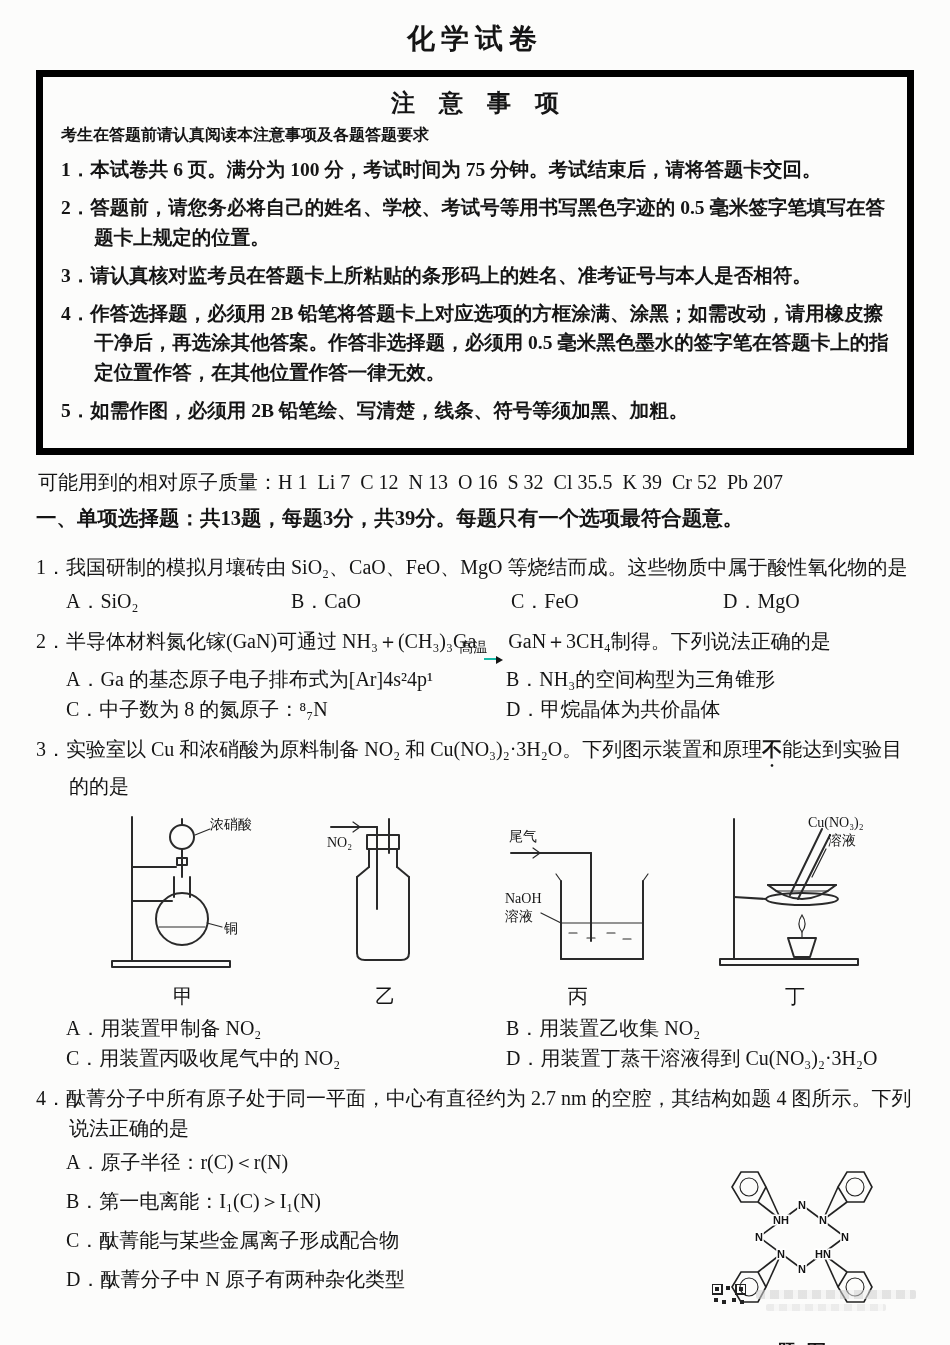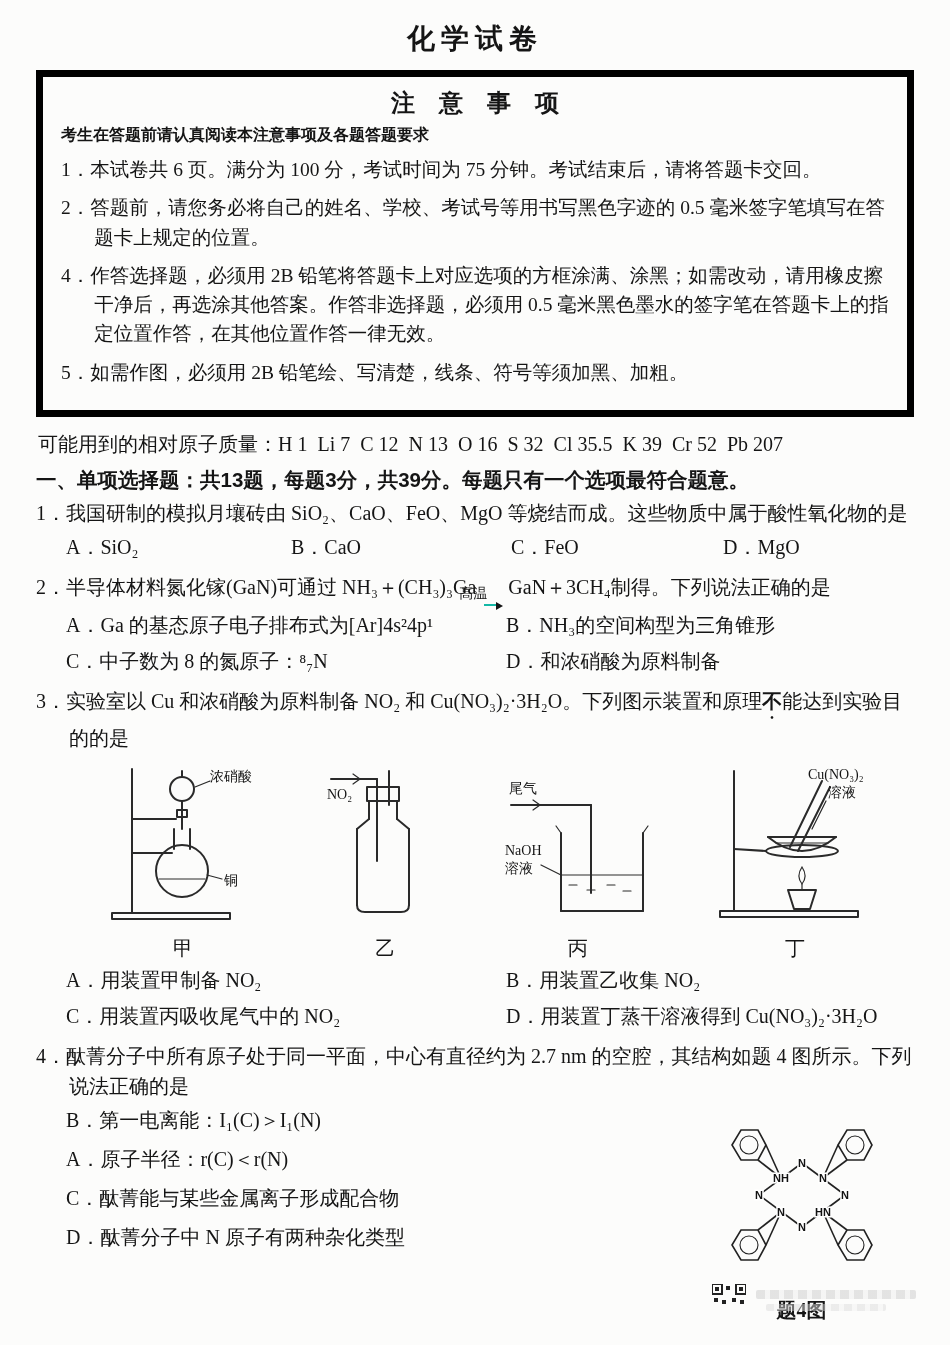--- a/index.html
+++ b/index.html
@@ -8,29 +8,29 @@
     background:#fcfcfb; color:#151515;
     font-family:"Liberation Serif","DejaVu Serif",serif;
   }
   .page { padding:14px 36px 0 36px; }
 
   .title { text-align:center; font-size:28px; font-weight:bold; letter-spacing:6px; margin:6px 0 12px; }
 
   .notice-box { border:7px solid #000000; padding:8px 18px 14px 18px; }
   .notice-title { text-align:center; font-size:24px; font-weight:bold; font-family:"Liberation Sans","DejaVu Sans",sans-serif; margin:2px 0 6px; }
   .notice-sub { font-size:16px; font-weight:bold; font-family:"Liberation Sans","DejaVu Sans",sans-serif; margin:0 0 4px 0; }
-  .notice-item { font-size:19.5px; line-height:1.5; padding-left:1.7em; text-indent:-1.7em; margin:9px 0; }
+  .notice-item { font-size:19.5px; line-height:1.5; padding-left:1.7em; text-indent:-1.7em; margin:9px 0;font-weight:bold; }
 
   .masses { font-size:20px; margin:14px 2px 8px 2px; }
-  .section-head { font-size:20.5px; font-weight:bold; font-family:Liberation Sans, sans-serif; margin:4px 0 4px 0; }
+  .section-head { font-size:20.5px; font-weight:bold; font-family:Liberation Serif, serif; margin:4px 0 20px 0; }
 
   .q { font-size:20px; line-height:1.5; margin:2px 0 10px 0; }
   .q .stem { padding-left:1.65em; text-indent:-1.65em; margin-bottom:4px; }
   .opts-grid4 { display:grid; grid-template-columns:225px 220px 212px 1fr; padding-left:30px; }
-  .opts-grid2 { display:grid; grid-template-columns:440px 1fr; padding-left:30px; row-gap:6px; }
+  .opts-grid2 { display:grid; grid-template-columns:440px 1fr; padding-left:30px; }
   .opt { white-space:nowrap; }
 
   
   .cond { display:inline-block; position:relative; margin:0 8px; vertical-align:-4px; }
   .cond-t { display:block; font-size:14px; line-height:1.15; padding:0 8px 2px 8px; border-bottom:2px solid #14b8a6; }
   .cond::after { content:""; position:absolute; right:-7px; bottom:-4px; width:0; height:0;
                  border:4px solid transparent; border-left:7px solid #151515; }
 
   .emph { font-weight:bold; -webkit-text-emphasis:filled dot; text-emphasis:filled dot; text-emphasis-position:under right; }
 
@@ -66,20 +66,21 @@
 
 <div class="page">
 
   <div class="title">化学试卷</div>
 
   <div class="notice-box">
     <div class="notice-title">注　意　事　项</div>
     <div class="notice-sub">考生在答题前请认真阅读本注意事项及各题答题要求</div>
     <div class="notice-item">1．本试卷共 6 页。满分为 100 分，考试时间为 75 分钟。考试结束后，请将答题卡交回。</div>
     <div class="notice-item">2．答题前，请您务必将自己的姓名、学校、考试号等用书写黑色字迹的 0.5 毫米签字笔填写在答题卡上规定的位置。</div>
+    <div class="notice-item">3．请认真核对监考员在答题卡上所粘贴的条形码上的姓名、准考证号与本人是否相符。</div>
     <div class="notice-item">4．作答选择题，必须用 2B 铅笔将答题卡上对应选项的方框涂满、涂黑；如需改动，请用橡皮擦干净后，再选涂其他答案。作答非选择题，必须用 0.5 毫米黑色墨水的签字笔在答题卡上的指定位置作答，在其他位置作答一律无效。</div>
     <div class="notice-item">5．如需作图，必须用 2B 铅笔绘、写清楚，线条、符号等须加黑、加粗。</div>
   </div>
 
   <div class="masses">可能用到的相对原子质量：H 1 Li 7 C 12 N 13 O 16 S 32 Cl 35.5 K 39 Cr 52 Pb 207</div>
 
   <div class="section-head">一、单项选择题：共13题，每题3分，共39分。每题只有一个选项最符合题意。</div>
 
   <div class="q">
     <div class="stem">1．我国研制的模拟月壤砖由 SiO₂、CaO、FeO、MgO 等烧结而成。这些物质中属于酸性氧化物的是</div>
@@ -90,21 +91,21 @@
       <span class="opt">D．MgO</span>
     </div>
   </div>
 
   <div class="q">
     <div class="stem"><span>2．半导体材料氮化镓(GaN)可通过 NH₃＋(CH₃)₃Ga</span><span class="cond"><span class="cond-t">高温</span></span><span>GaN＋3CH₄制得。下列说法正确的是</span></div>
     <div class="opts-grid2">
       <span class="opt">A．Ga 的基态原子电子排布式为[Ar]4s²4p¹</span>
       <span class="opt">B．NH₃的空间构型为三角锥形</span>
       <span class="opt">C．中子数为 8 的氮原子：⁸₇N</span>
-      <span class="opt">D．和浓硝酸为原料制备</span>
+      <span class="opt">D．甲烷晶体为共价晶体</span>
     </div>
   </div>
 
   <div class="q">
     <div class="stem"><span>3．实验室以 Cu 和浓硝酸为原料制备 NO₂ 和 Cu(NO₃)₂·3H₂O。下列图示装置和原理</span><span class="emph">不</span><span>能达到实验目的的是</span></div>
 
     <div class="appar-row">
 
       <figure class="appar">
         <svg class="diag" width="170" height="160" viewBox="0 0 170 160">
@@ -220,22 +221,22 @@
       <span class="opt">B．用装置乙收集 NO₂</span>
       <span class="opt">C．用装置丙吸收尾气中的 NO₂</span>
       <span class="opt">D．用装置丁蒸干溶液得到 Cu(NO₃)₂·3H₂O</span>
     </div>
   </div>
 
   <div class="q">
     <div class="stem">4．酞菁分子中所有原子处于同一平面，中心有直径约为 2.7 nm 的空腔，其结构如题 4 图所示。下列说法正确的是</div>
     <div class="q4-flex">
       <div class="q4-opts">
+        <span class="opt">A．原子半径：r(C)＜r(N)</span>
         <span class="opt">B．第一电离能：I₁(C)＞I₁(N)</span>
-        <span class="opt">A．原子半径：r(C)＜r(N)</span>
         <span class="opt">C．酞菁能与某些金属离子形成配合物</span>
         <span class="opt">D．酞菁分子中 N 原子有两种杂化类型</span>
       </div>
       <figure class="appar q4-fig">
         <svg class="pc" width="212" height="180" viewBox="0 0 210 180">
           <g>
             <polygon points="35,40 44,25 61,25 69,40 61,55 44,55"></polygon>
             <circle cx="52" cy="40" r="9"></circle>
             <polygon points="141,40 150,25 167,25 175,40 167,55 150,55"></polygon>
             <circle cx="158" cy="40" r="9"></circle>

